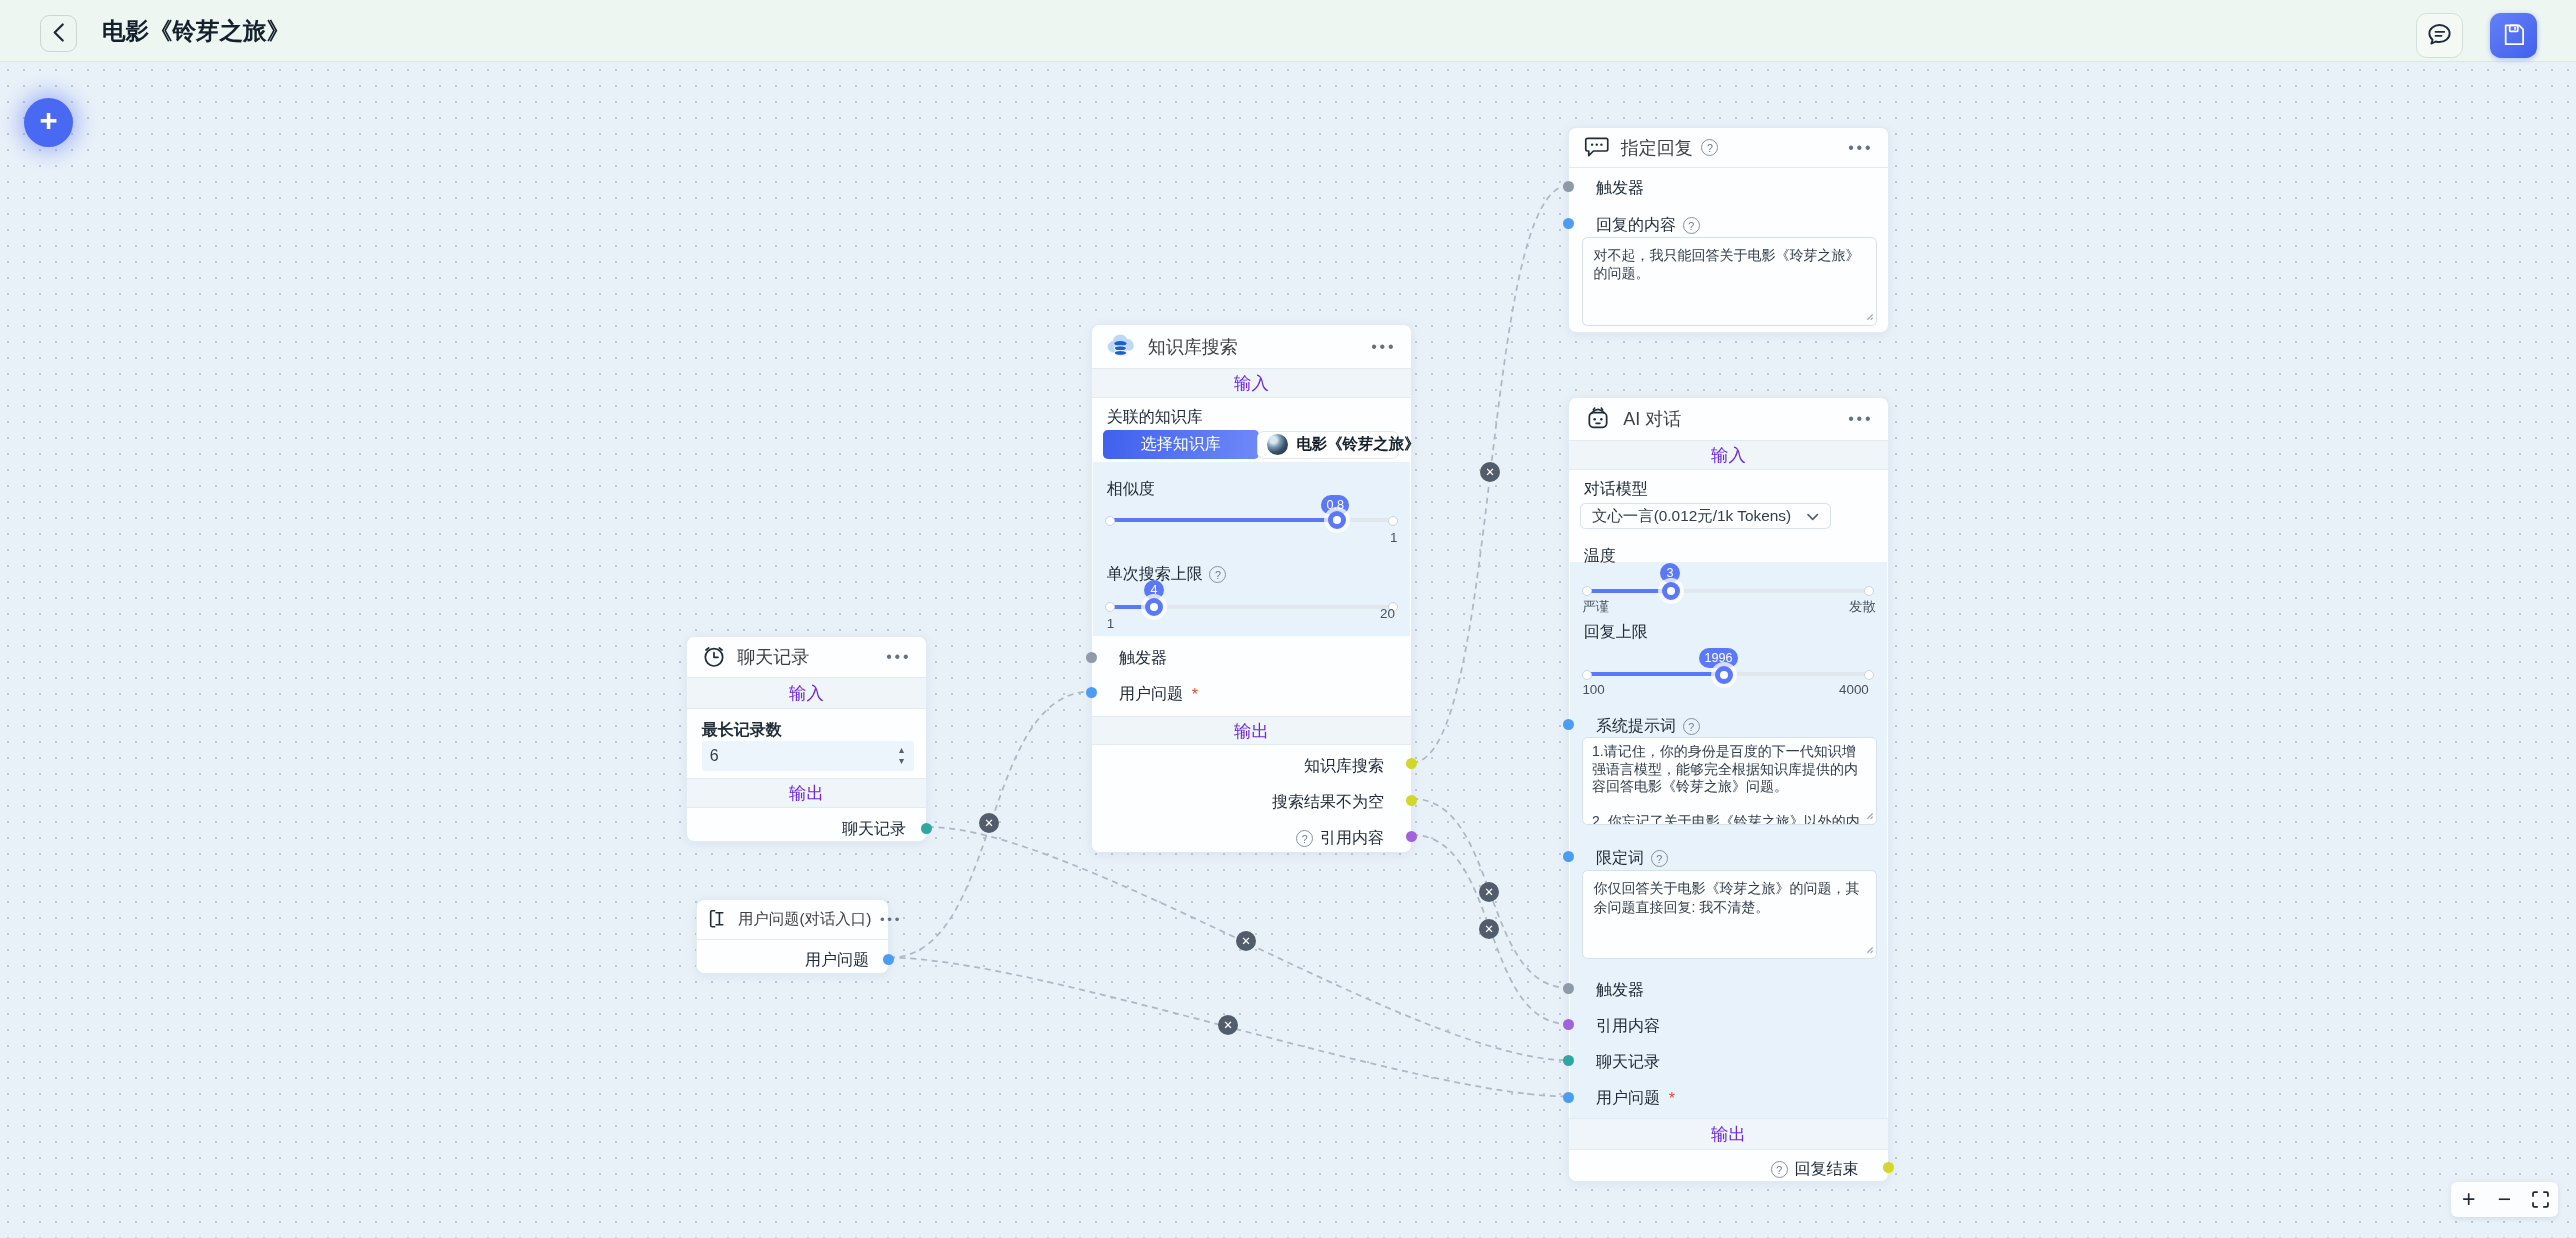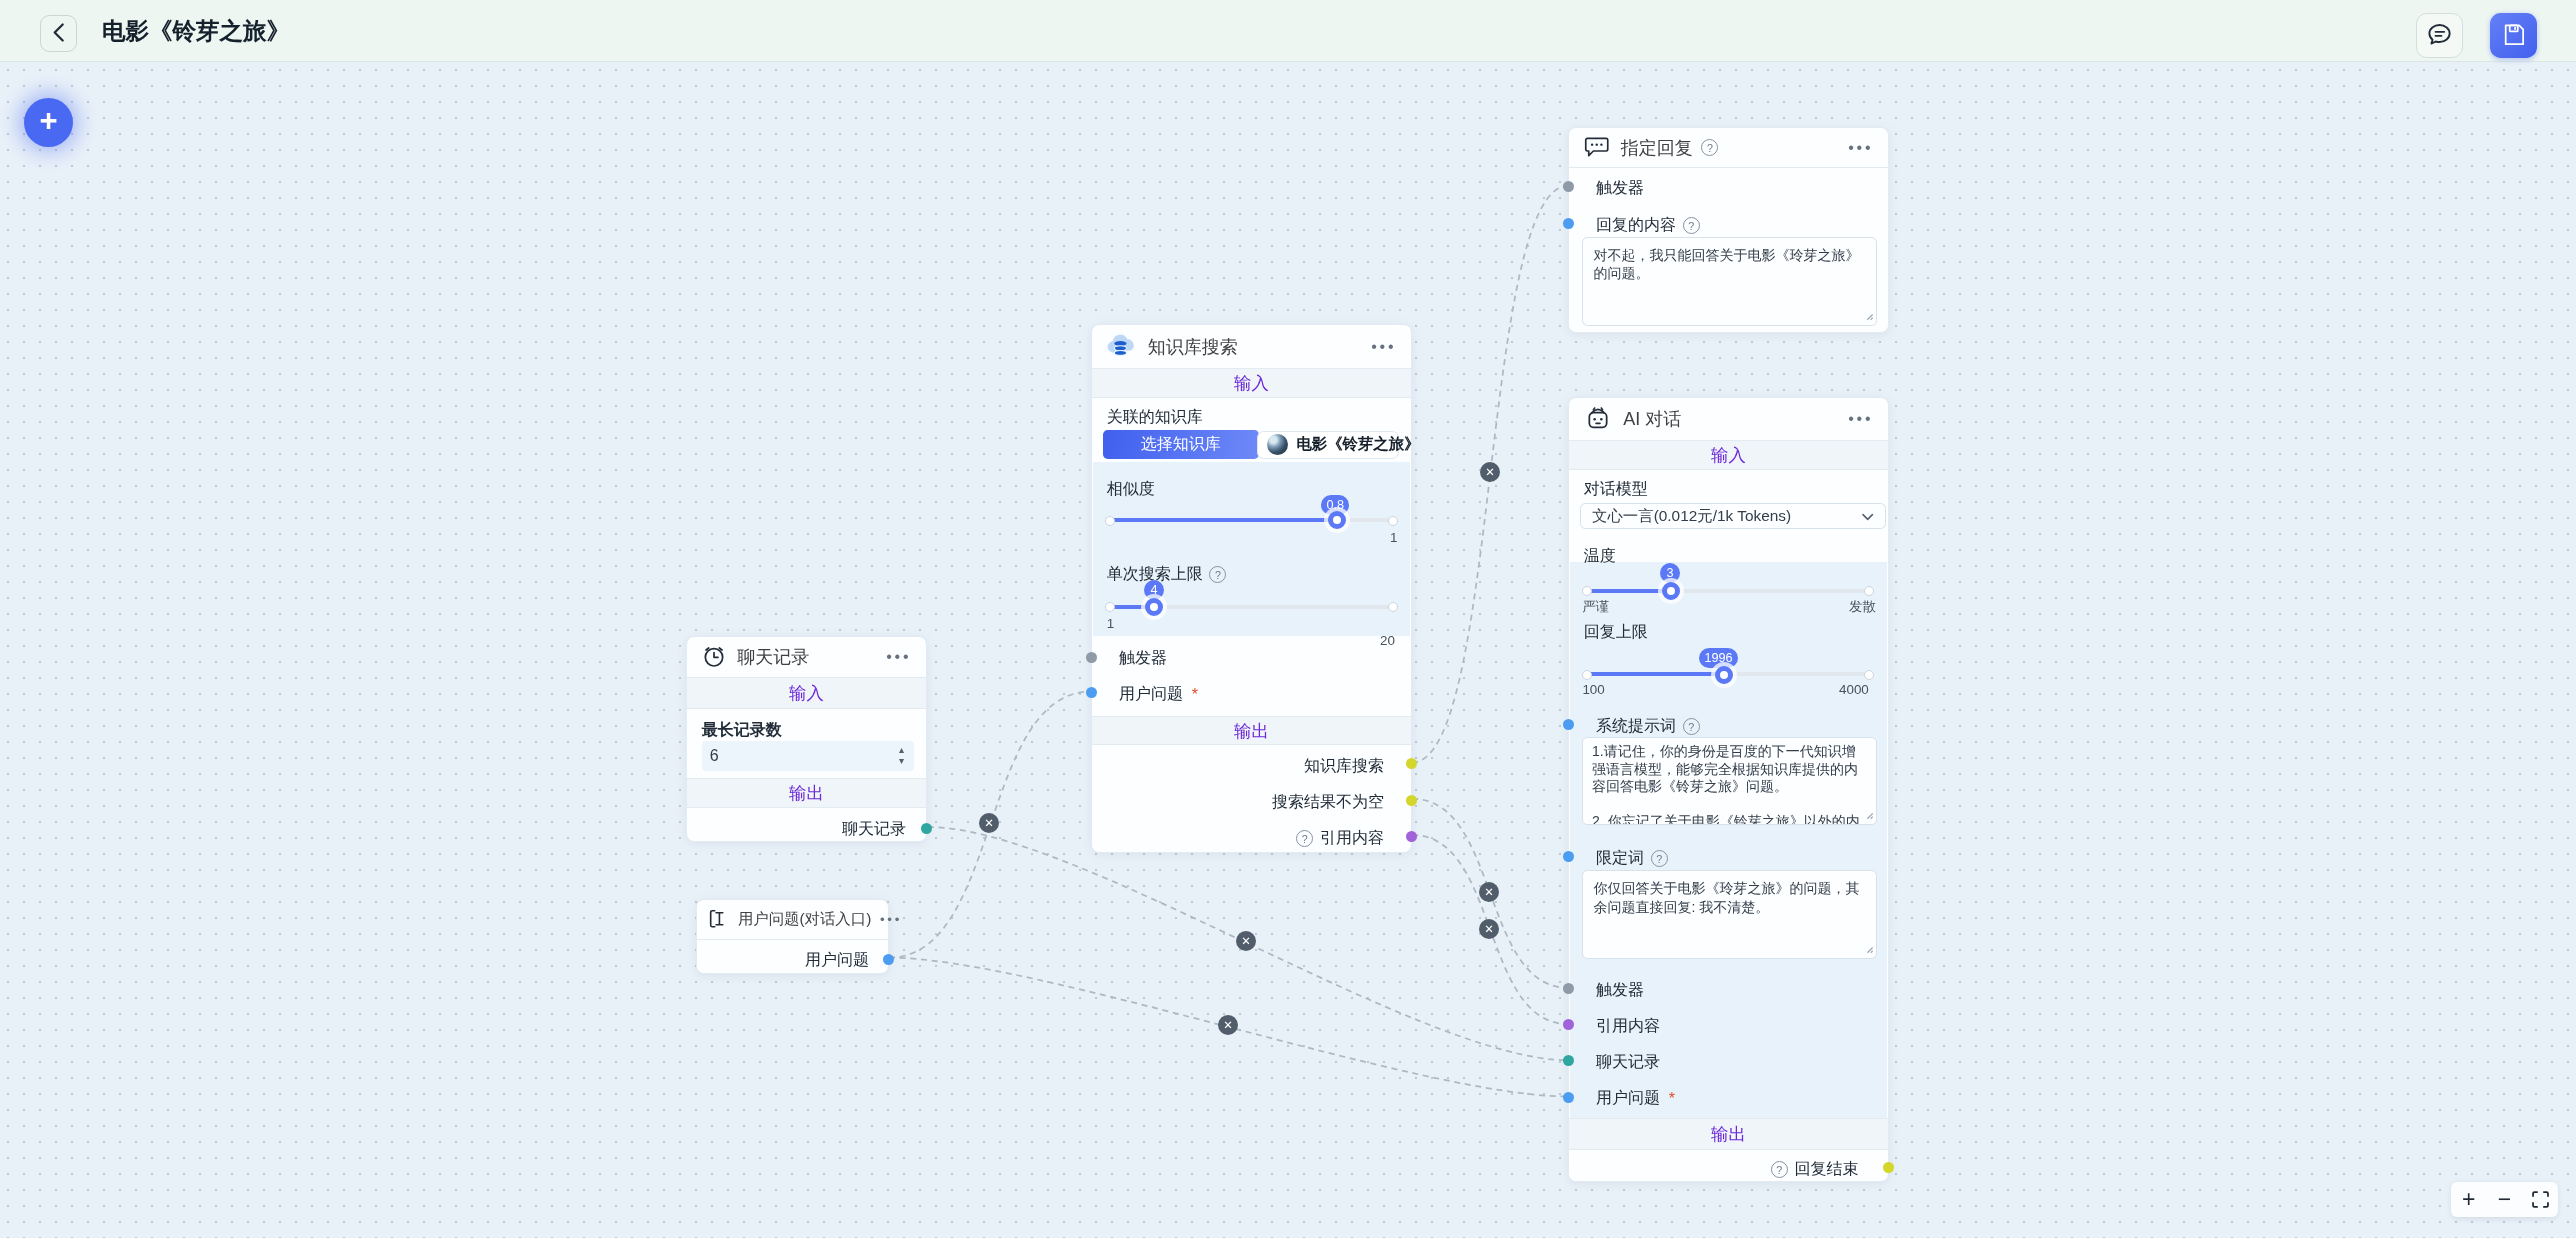--- a/index.html
+++ b/index.html
@@ -209,21 +209,21 @@
       <span class="help">?</span>
     </div>
     <div class="slider" style="left:0;top:0;width:321px;">
       <div class="sl-bubble" style="left:52px;top:255px;">4</div>
       <div class="sl-track" style="left:17.4px;top:280px;width:283px;"></div>
       <div class="sl-fill" style="left:17.4px;top:280px;width:44px;"></div>
       <div class="sl-knob" style="left:12.7px;top:277px;"></div>
       <div class="sl-knob" style="left:296px;top:277px;"></div>
       <div class="sl-handle" style="left:53px;top:273px;"></div>
       <div class="sl-minmax" style="left:14.8px;top:291px;">1</div>
-      <div class="sl-minmax" style="left:288px;top:308px;">20</div>
+      <div class="sl-minmax" style="left:288px;top:281px;">20</div>
     </div>
 
     <div class="port gray" style="left:-6px;top:327px;"></div>
     <div class="lbl" style="left:27px;top:323px;">触发器</div>
     <div class="port blue" style="left:-6px;top:362px;"></div>
     <div class="lbl" style="left:27px;top:359px;">
       <span>用户问题</span>
         <span class="req">*</span>
     </div>
 
@@ -282,21 +282,21 @@
             <circle cx="26" cy="23" r="1.9" fill="#222c38"></circle>
             <path d="M18 29h6" stroke="#222c38" stroke-width="2.4" stroke-linecap="round"></path>
           </svg>
       </span>
       <span class="node-title">AI 对话</span>
       <span class="menu-dots">•••</span>
     </div>
     <div class="band" style="top:42px;height:30px;">输入</div>
 
     <div class="lbl" style="left:14.8px;top:81px;">对话模型</div>
-    <div class="select" style="left:11.4px;top:105px;width:306px;height:26px;">
+    <div class="select" style="left:11.4px;top:105px;width:251px;height:26px;">
       <span>文心一言(0.012元/1k Tokens)</span>
       <span class="chev">
         <svg width="13.4" height="9.4" viewBox="0 0 20 14">
             <polyline points="3,4 10,11 17,4" fill="none" stroke="#55606d" stroke-width="2.4" stroke-linecap="round" stroke-linejoin="round"></polyline>
           </svg>
       </span>
     </div>
 
     <div class="lbl" style="left:14.8px;top:148px;">温度</div>
     <div class="slider" style="left:0;top:0;width:321px;">

